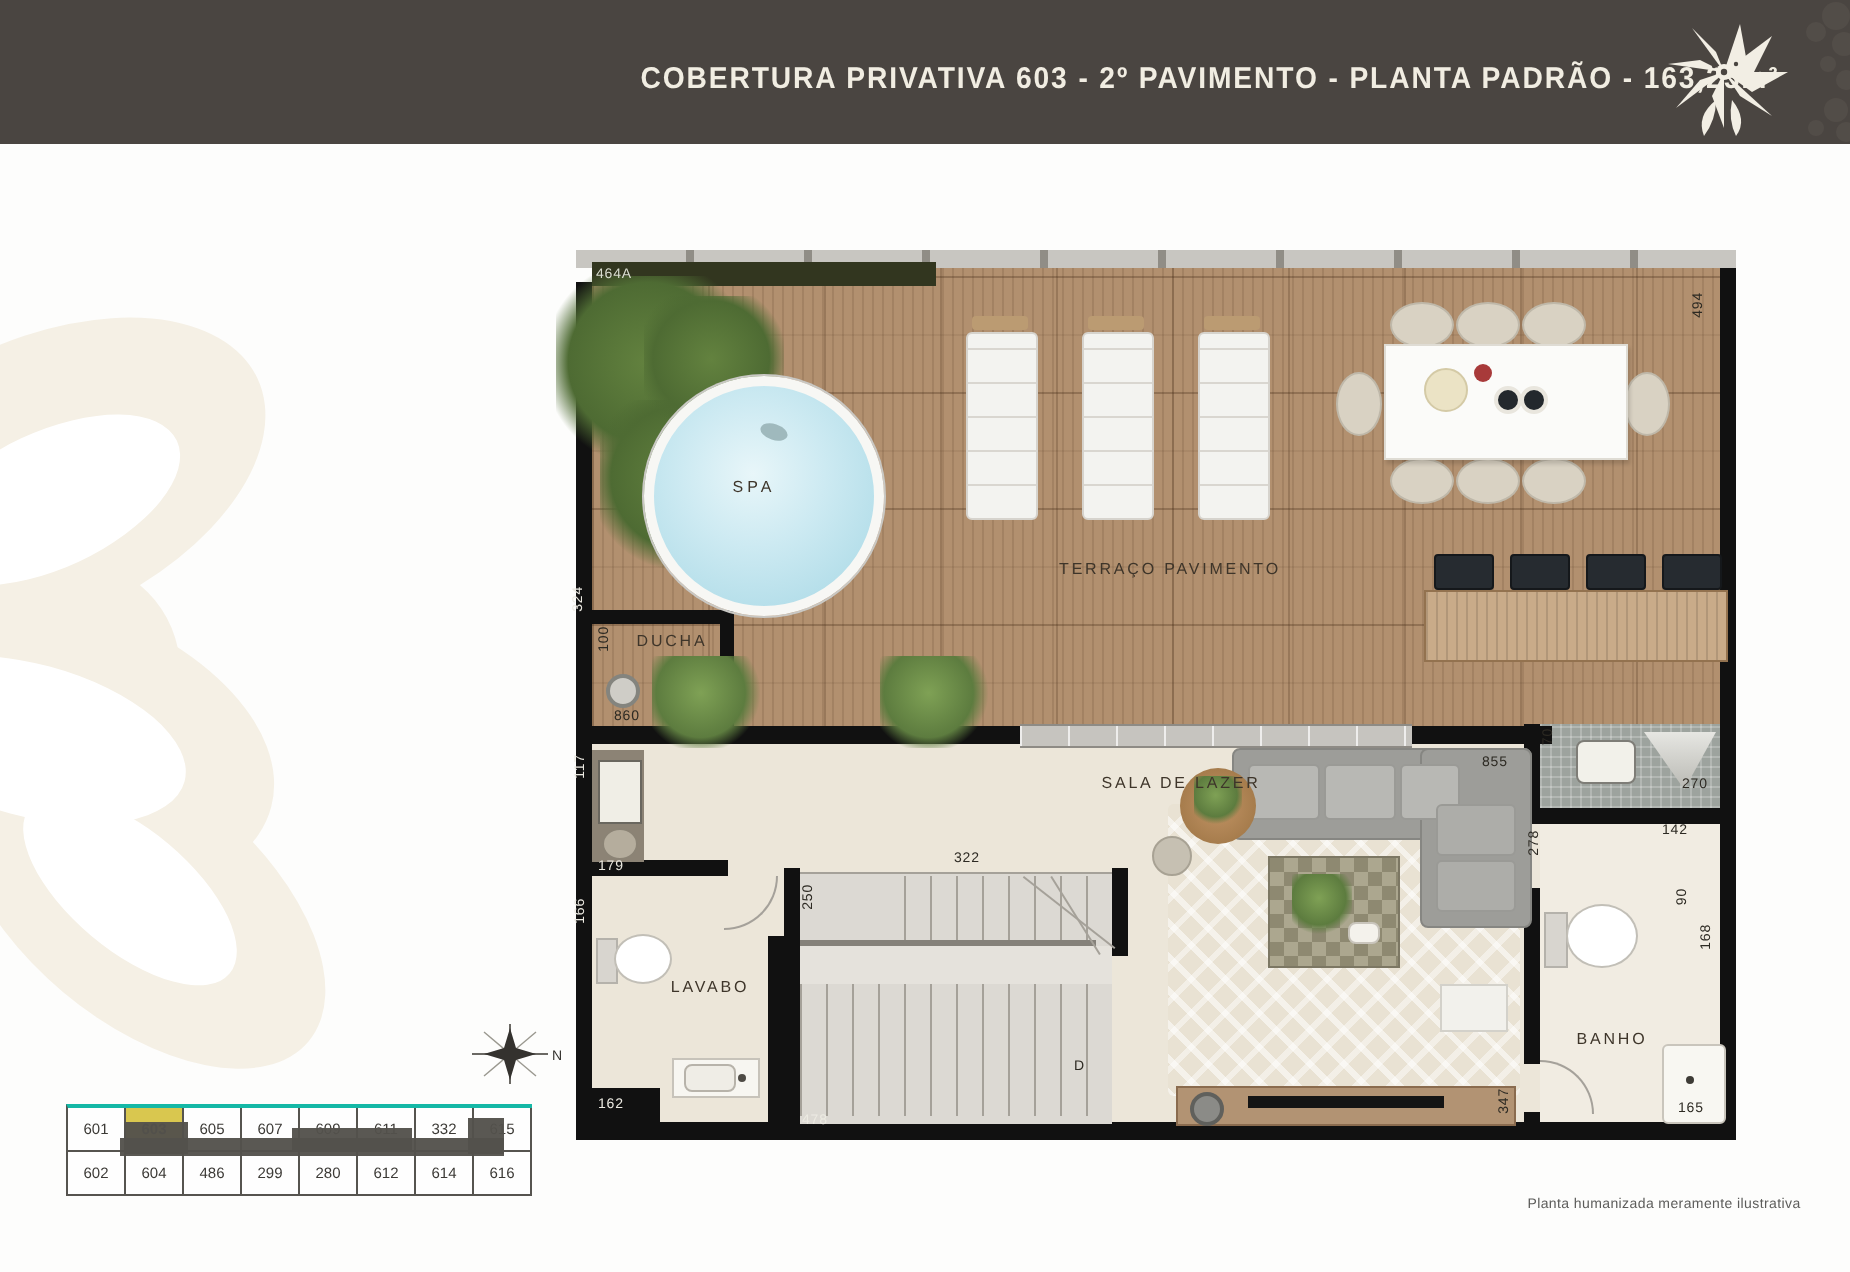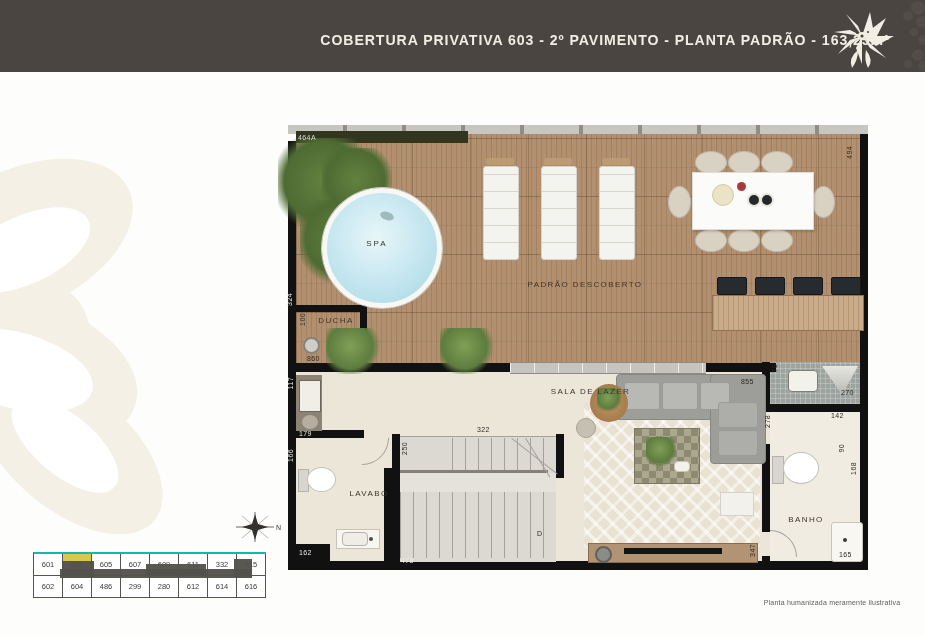--- a/index.html
+++ b/index.html
@@ -189,33 +189,33 @@
   <div class="abs round" style="left:747px;top:193px;width:10px;height:10px;background:#23282d;border:2px solid #e9e6de"></div>
   <div class="abs round" style="left:760px;top:193px;width:10px;height:10px;background:#23282d;border:2px solid #e9e6de"></div>
 
   <div class="stool" style="left:717px;top:277px"></div>
   <div class="stool" style="left:755px;top:277px"></div>
   <div class="stool" style="left:793px;top:277px"></div>
   <div class="stool" style="left:831px;top:277px"></div>
   <div class="abs" style="left:712px;top:295px;width:150px;height:34px;background:#c9ab89;border:1px solid #93724f;
        background-image:repeating-linear-gradient(90deg, rgba(0,0,0,.12) 0 1px, transparent 1px 5px)"></div>
 
-  <div class="room" style="left:500px;top:280px;width:170px">PADRÃO DESCOBERTO</div>
+  <div class="room" style="left:500px;top:280px;width:170px">TERRAÇO PAVIMENTO</div>
   <div class="room" style="left:308px;top:316px;width:56px">DUCHA</div>
 
   <div class="abs" style="left:296px;top:375px;width:26px;height:56px;background:#8c8375"></div>
   <div class="abs" style="left:299px;top:380px;width:20px;height:30px;background:#f0eee6;border:1px solid #6a675f"></div>
   <div class="abs round" style="left:301px;top:414px;width:16px;height:14px;background:#b5ad9d;border:1px solid #8b8375"></div>
 
   <div class="abs" style="left:298px;top:469px;width:9px;height:21px;background:#d8d5cf;border:1px solid #b5b2ab"></div>
   <div class="abs round" style="left:307px;top:467px;width:27px;height:23px;background:#ffffff;border:1px solid #c2bfb7"></div>
   <div class="abs" style="left:336px;top:529px;width:42px;height:18px;background:#f7f6f1;border:1px solid #c7c3ba"></div>
   <div class="abs" style="left:342px;top:532px;width:24px;height:12px;background:#efede6;border:1px solid #b7b3aa;border-radius:4px"></div>
   <div class="abs round" style="left:369px;top:537px;width:4px;height:4px;background:#4e4b45"></div>
-  <div class="room" style="left:334px;top:489px;width:70px">LAVABO</div>
+  <div class="room" style="left:320px;top:489px;width:70px">LAVABO</div>
 
   <div class="abs" style="left:400px;top:436px;width:156px;height:125px;background:#dcd9d3;border-top:1px solid #a5a199"></div>
   <div class="abs steps" style="left:452px;top:438px;width:100px;height:34px"></div>
   <div class="abs" style="left:400px;top:470px;width:148px;height:3px;background:#85817a"></div>
   <div class="abs" style="left:400px;top:473px;width:156px;height:19px;background:#e5e2dc"></div>
   <div class="abs steps" style="left:400px;top:492px;width:150px;height:66px"></div>
   <div class="abs" style="left:512px;top:438px;width:58px;height:1px;background:#a5a199;transform:rotate(38deg);transform-origin:left top"></div>
   <div class="abs" style="left:526px;top:438px;width:46px;height:1px;background:#a5a199;transform:rotate(58deg);transform-origin:left top"></div>
 
   <div class="abs rug" style="left:584px;top:402px;width:176px;height:146px"></div>

